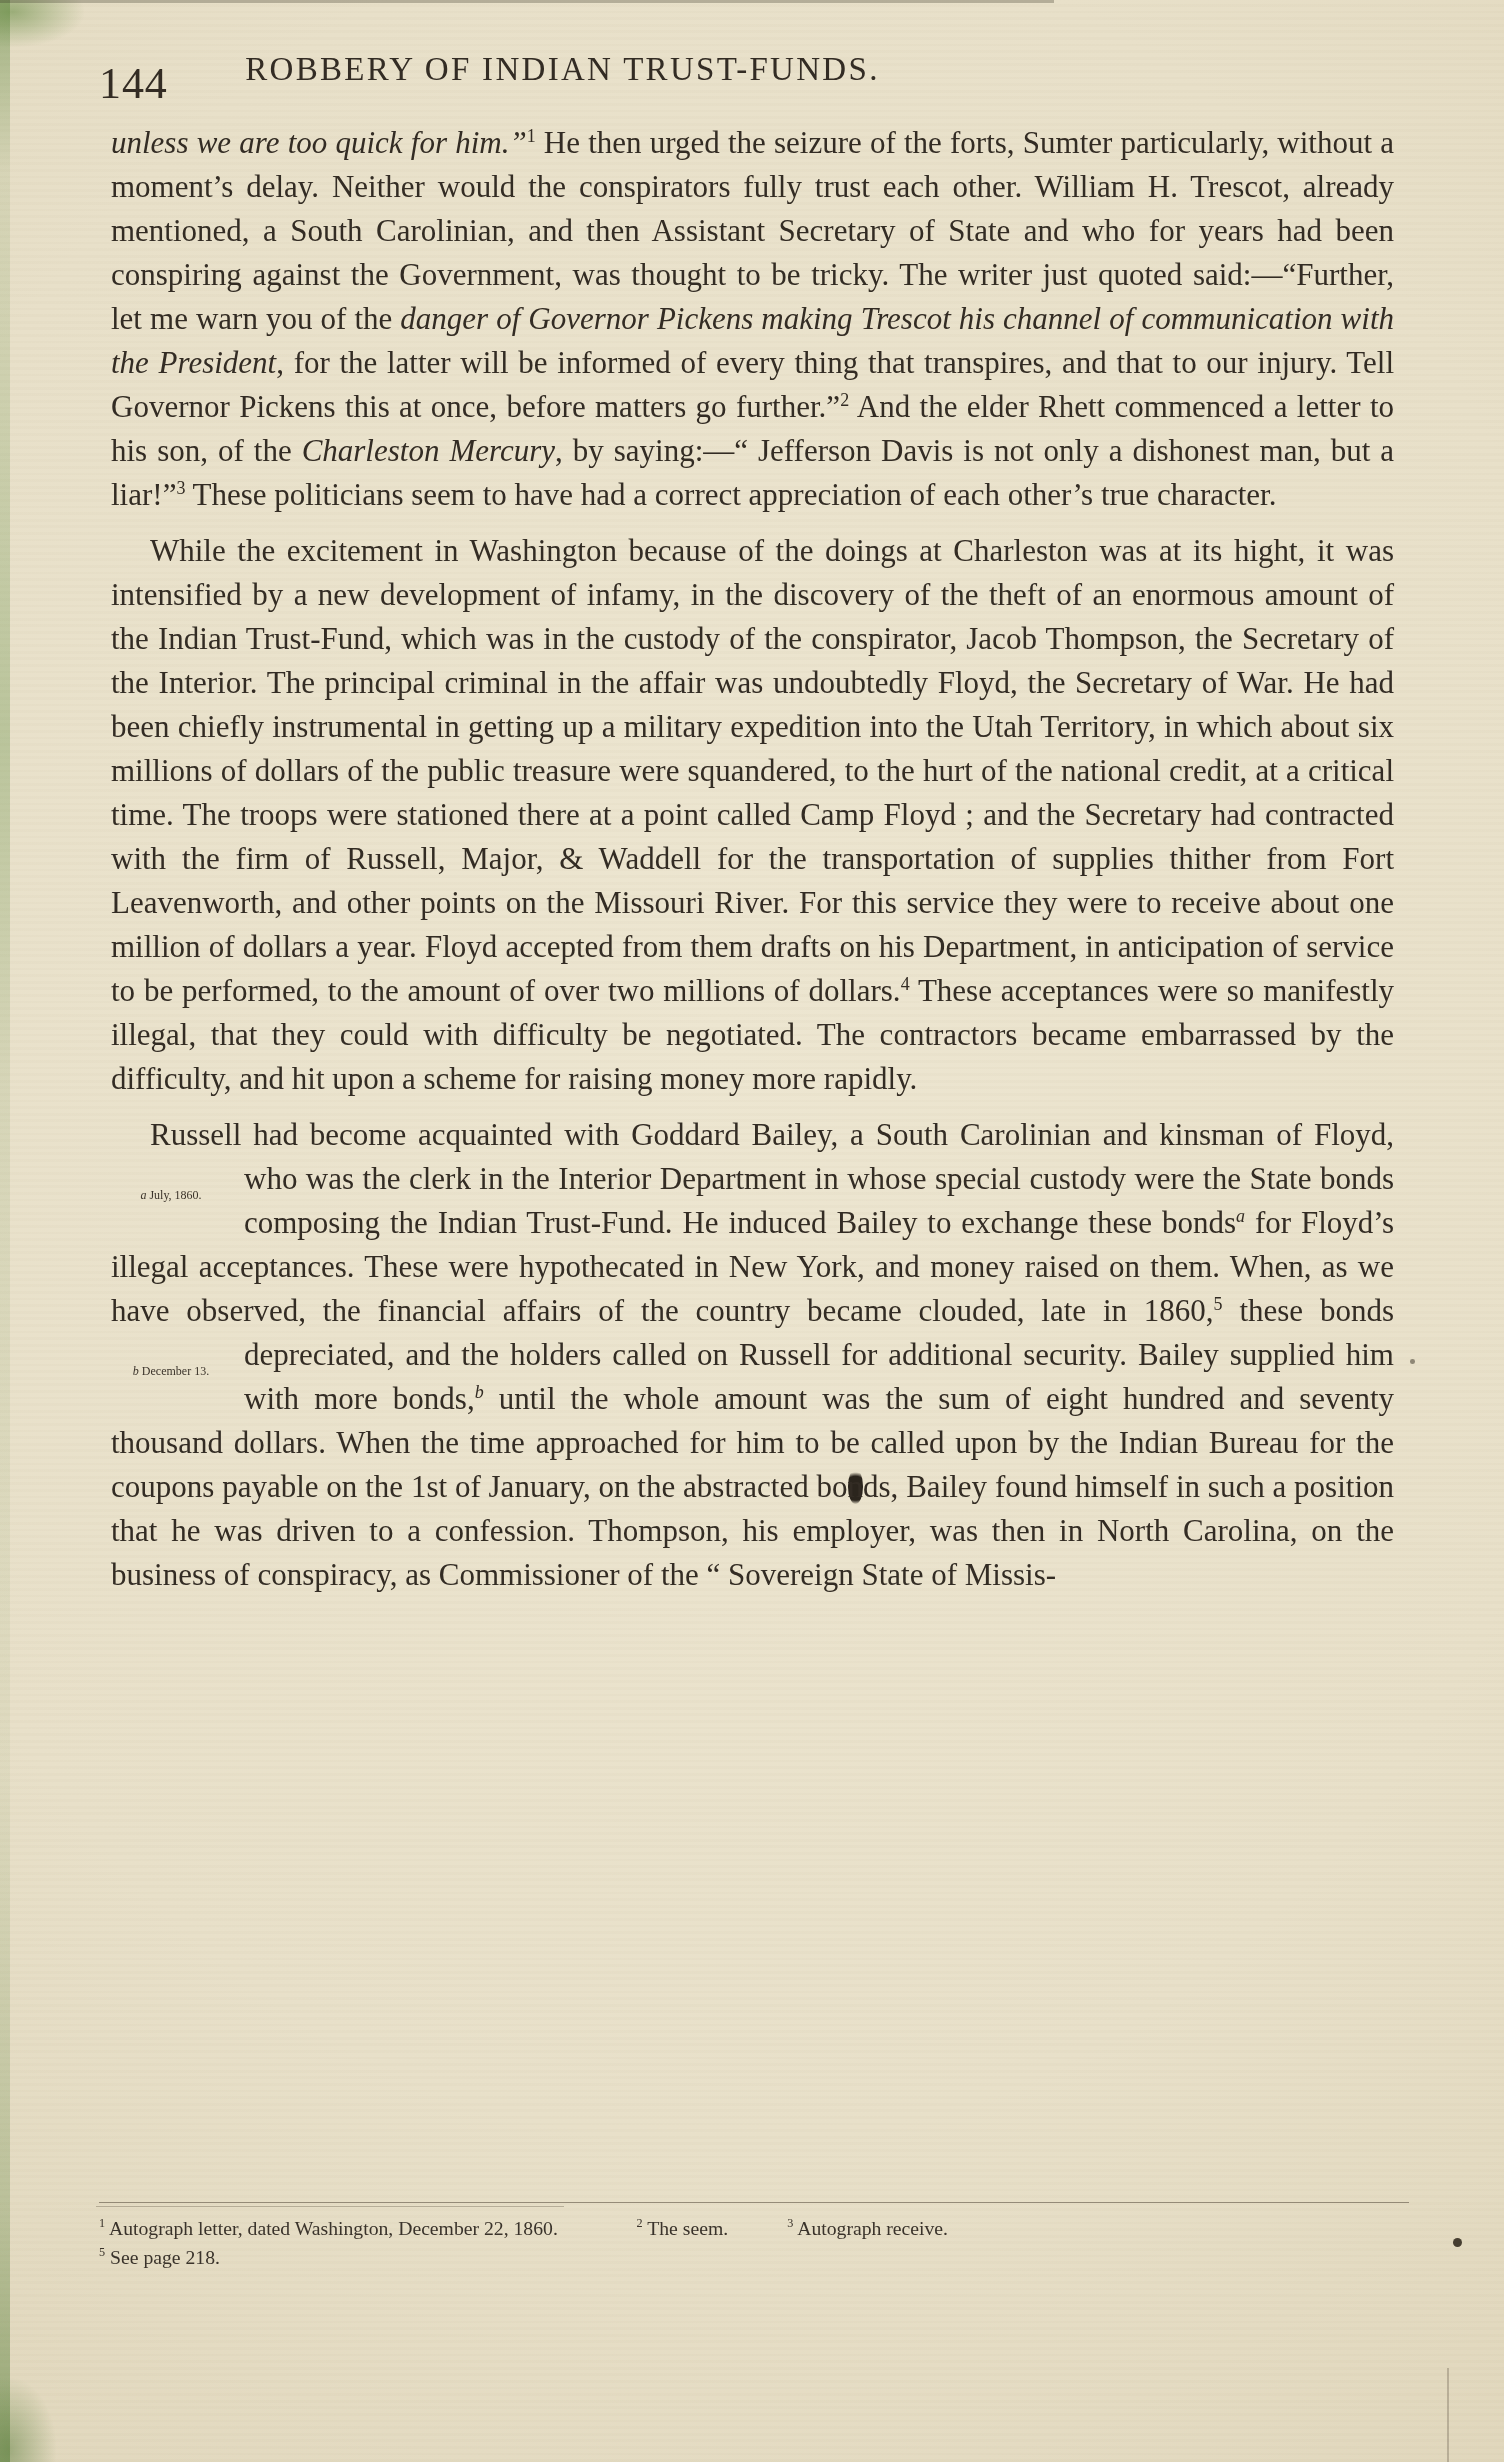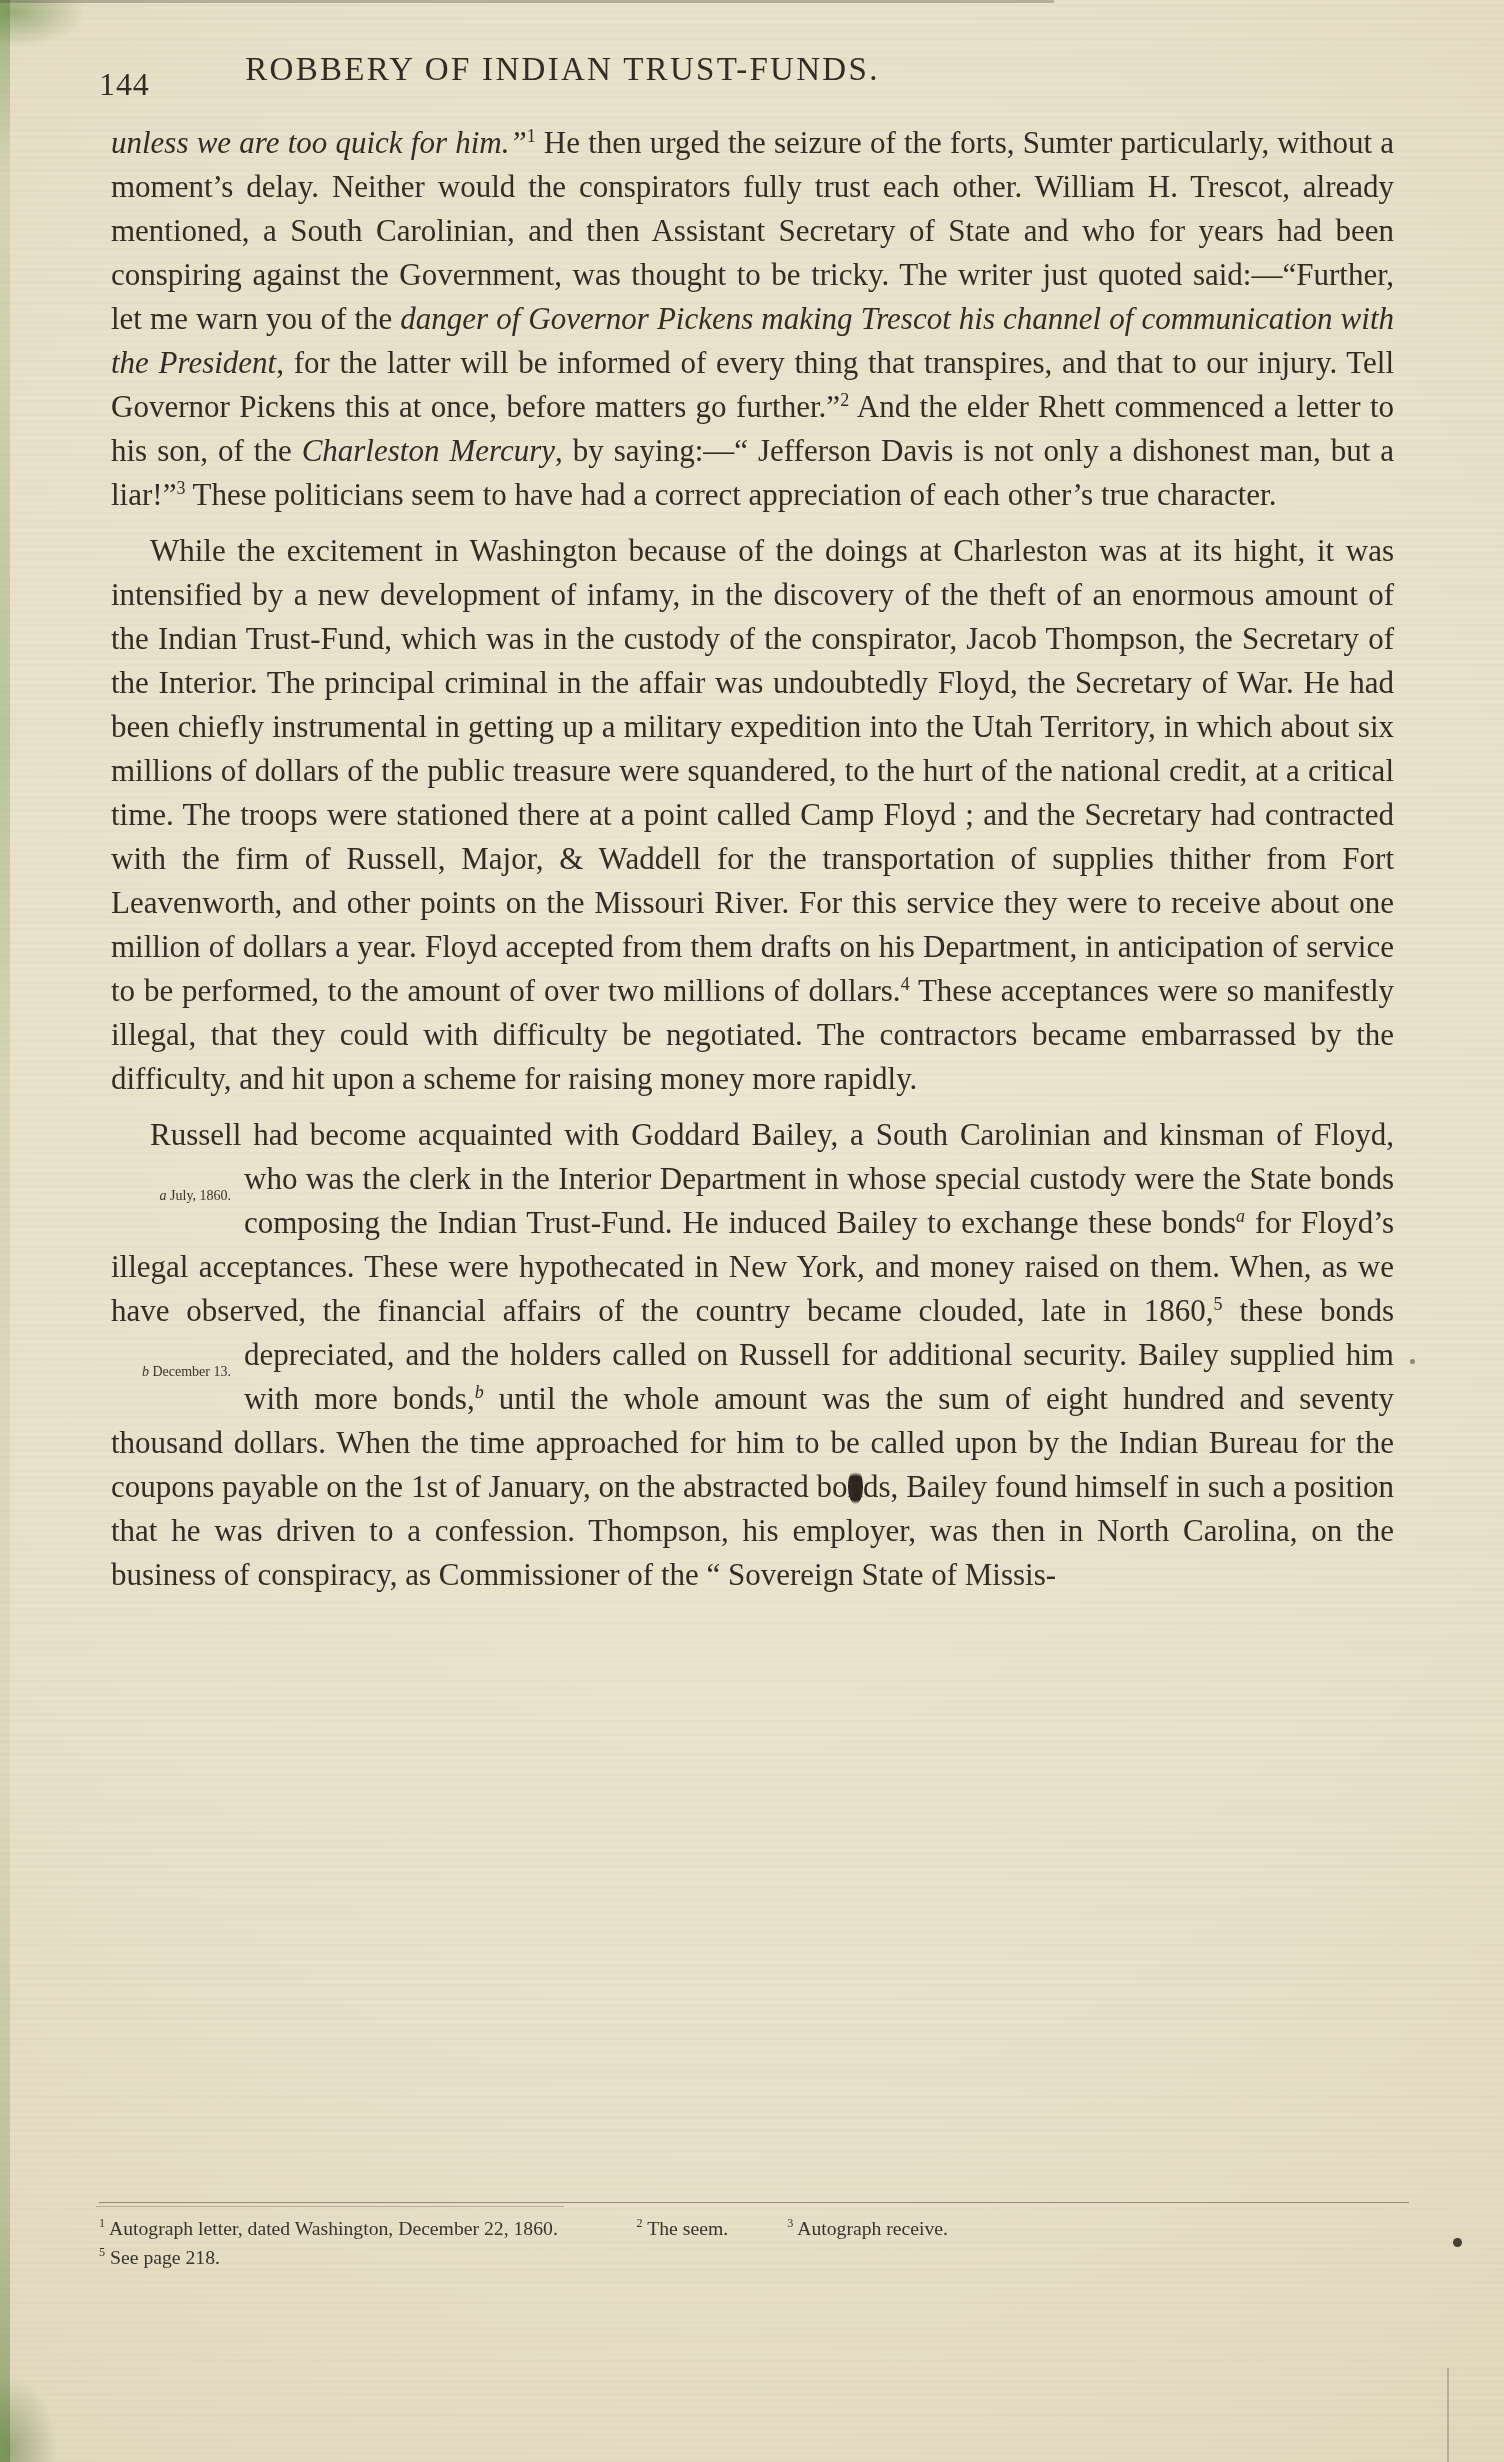--- a/index.html
+++ b/index.html
@@ -23,35 +23,35 @@
     background:radial-gradient(ellipse at 15% 25%, rgba(95,135,60,0.55), rgba(95,135,60,0) 72%);}
   .green-corner-bottom{position:absolute;left:0;bottom:0;width:56px;height:84px;
     background:radial-gradient(ellipse at 15% 85%, rgba(90,125,60,0.5), rgba(90,125,60,0) 72%);}
   .top-edge{position:absolute;top:0;left:0;width:70%;height:2.8px;background:rgba(60,55,40,0.30);}
   .right-crease{position:absolute;right:56px;bottom:0;width:1.9px;height:94px;background:rgba(80,70,55,0.28);}
   .speck{position:absolute;border-radius:50%;background:#463e31;}
   .speck-a{right:43px;top:2238px;width:9.4px;height:9.4px;}
   .speck-b{right:90px;top:1359px;width:4.7px;height:4.7px;opacity:.55;}
 
   .header{position:absolute;top:49px;left:99px;right:97px;height:41px;}
-  .page-number{position:absolute;left:0;top:17px;font-size:32px;letter-spacing:0.9px;}
+  .page-number{position:absolute;left:0;top:9px;font-size:44px;letter-spacing:0.9px;}
   .running-header{position:absolute;left:0;top:1.9px;width:927px;text-align:center;
     font-size:33px;letter-spacing:2.3px;}
 
   .content{position:absolute;top:109px;left:99px;width:1307px;
     font-size:31px;line-height:44px;text-align:justify;}
   .content p{margin:12px;padding:0;}
   .content p.indent{text-indent:39px;}
   .it{font-style:italic;}
   sup{font-size:0.58em;vertical-align:super;line-height:0;}
 
   .margin-note{
     float:left;width:133px;height:88px;box-sizing:border-box;
     padding-top:28px;padding-right:13px;
-    font-size:14px;line-height:21.5px;text-align:right;text-indent:0;
+    font-size:12px;line-height:21.5px;text-align:center;text-indent:0;
     color:#3b332a;
   }
   .margin-note::first-letter{font-style:italic;}
 
   .blot{
     background:radial-gradient(circle at 50% 55%, #2b251d 58%, rgba(43,37,29,0) 78%);
     border-radius:50%;
   }
 
   .footnotes{position:absolute;left:99px;right:96px;top:2202px;

